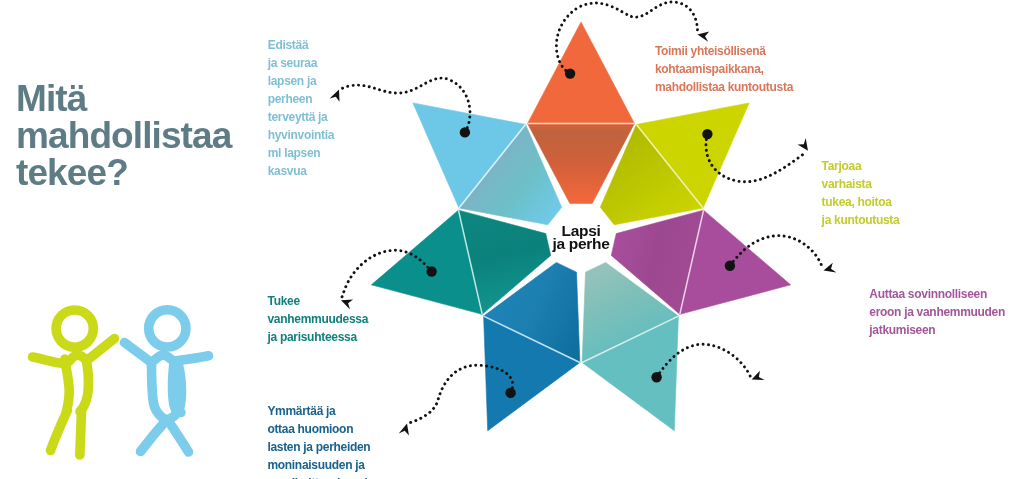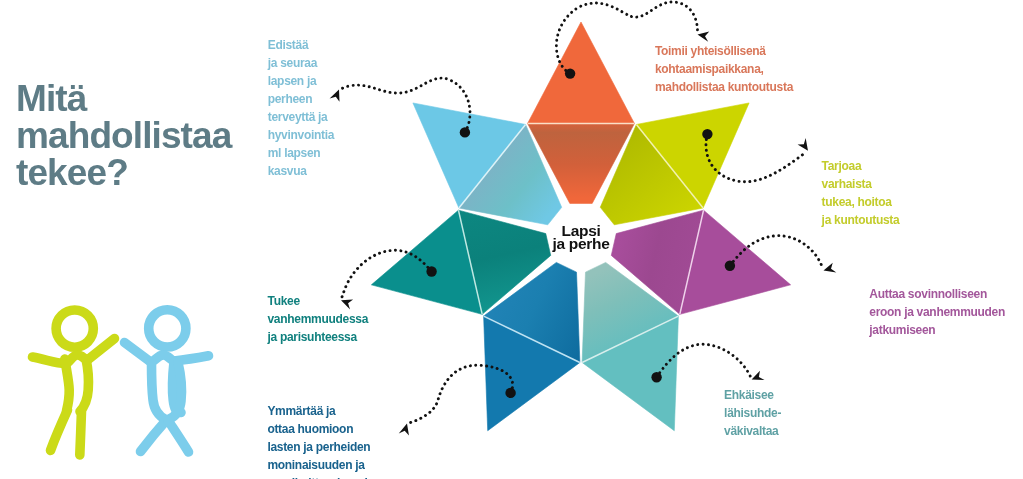--- a/index.html
+++ b/index.html
@@ -44,23 +44,20 @@
   <div class="lbl" style="left:654.9px;top:41.9px;color:var(--lc-toimii);">Toimii yhteisöllisenä
 kohtaamispaikkana,
 mahdollistaa kuntoutusta</div>
   <div class="lbl" style="left:821.6px;top:132.6px;color:var(--lc-tarjoaa);margin-top:24px;">Tarjoaa
 varhaista
 tukea, hoitoa
 ja kuntoutusta</div>
   <div class="lbl" style="left:821.3px;top:285.1px;color:var(--lc-auttaa);margin-left:48px;">Auttaa sovinnolliseen
 eroon ja vanhemmuuden
 jatkumiseen</div>
-  <div class="lbl" style="left:724.1px;top:385.8px;color:var(--lc-ehkaisee);">Ehkäisee
-lähisuhde-
-väkivaltaa</div>
   <div class="lbl" style="left:267.5px;top:292.2px;color:var(--lc-tukee);">Tukee
 vanhemmuudessa
 ja parisuhteessa</div>
   <div class="lbl" style="left:267.4px;top:401.7px;color:var(--lc-ymmartaa);">Ymmärtää ja
 ottaa huomioon
 lasten ja perheiden
 moninaisuuden ja
 monikulttuurisuuden</div>
 
   <div id="center-label">Lapsi

